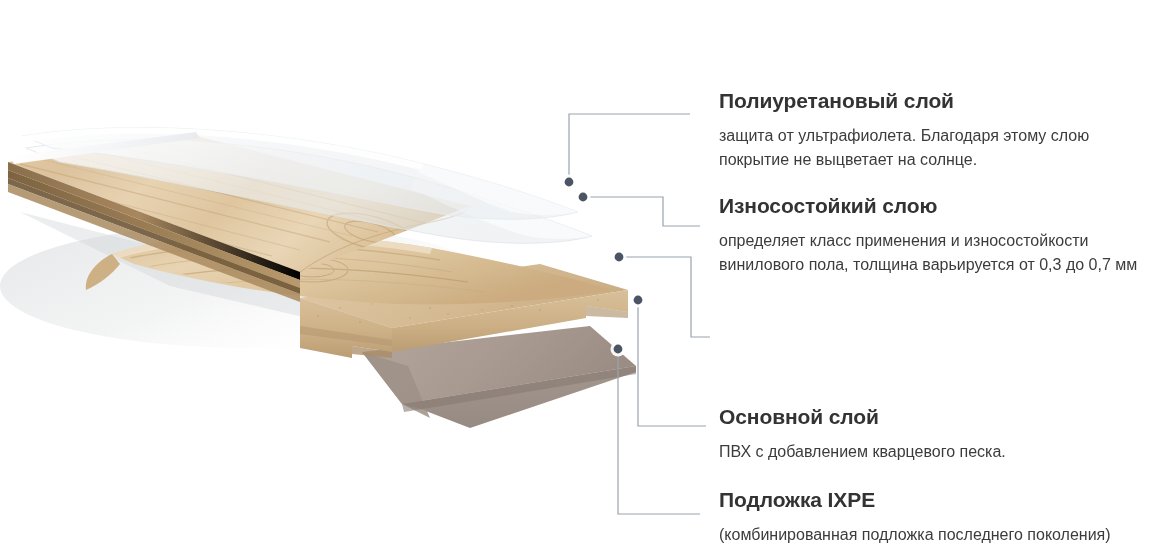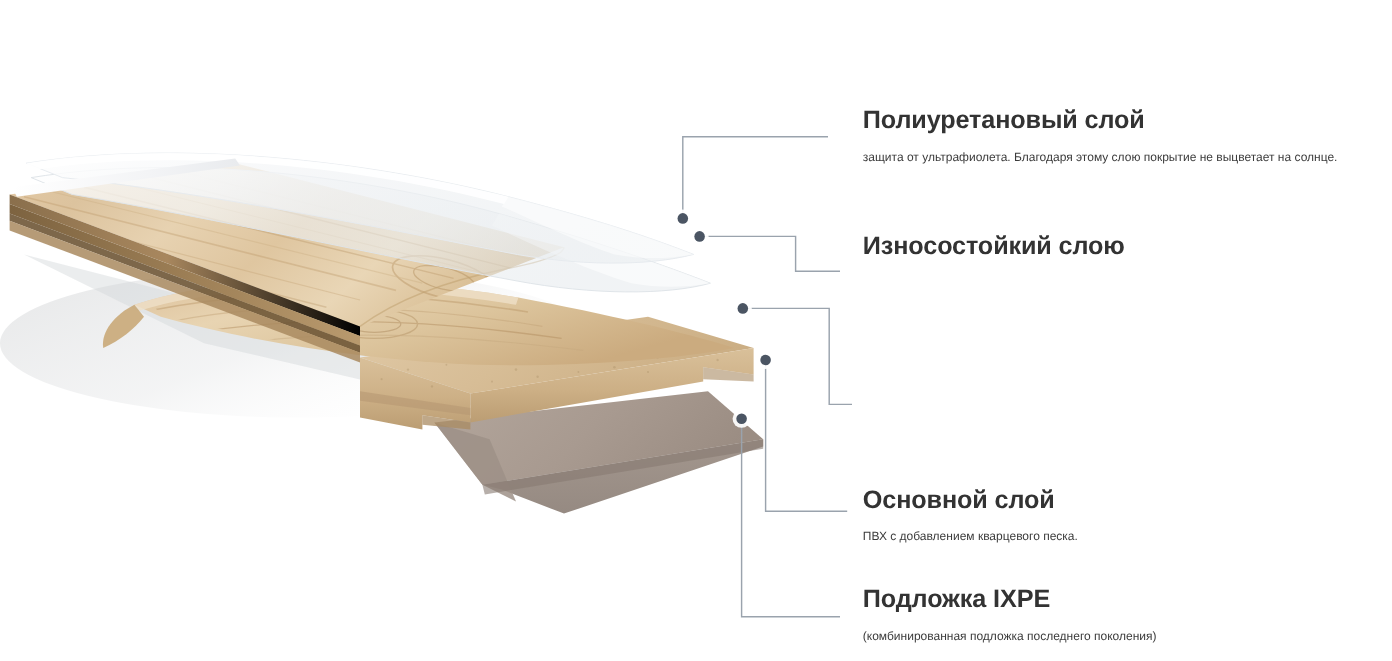--- a/index.html
+++ b/index.html
@@ -53,21 +53,21 @@
   .layer-title {
     margin: 0 0 11px 0;
     font-size: 21px;
     font-weight: bold;
     line-height: 1.14;
     color: #333333;
     letter-spacing: -0.1px;
   }
   .layer-desc {
     margin: 0;
-    font-size: 10px;
+    font-size: 16px;
     font-weight: normal;
     line-height: 1.52;
     color: #3c3c3c;
   }
 </style>
 </head>
 <body>
 
 <div id="infographic">
 
@@ -297,20 +297,21 @@
 
   <div id="text-column">
 
     <div class="layer-block" style="top:53px;">
       <h3 class="layer-title">Полиуретановый слой</h3>
       <p class="layer-desc">защита от ультрафиолета. Благодаря этому слою покрытие не выцветает на солнце.</p>
     </div>
 
     <div class="layer-block" style="top:158px;">
       <h3 class="layer-title">Износостойкий слою</h3>
+      <p class="layer-desc">определяет класс применения и износостойкости винилового пола, толщина варьируется от 0,3 до 0,7 мм</p>
     </div>
 
 
     <div class="layer-block" style="top:452px;">
       <h3 class="layer-title">Подложка IXPE</h3>
       <p class="layer-desc">(комбинированная подложка последнего поколения)</p>
     </div>
 
     <div class="layer-block" style="top:369px;">
       <h3 class="layer-title">Основной слой</h3>

